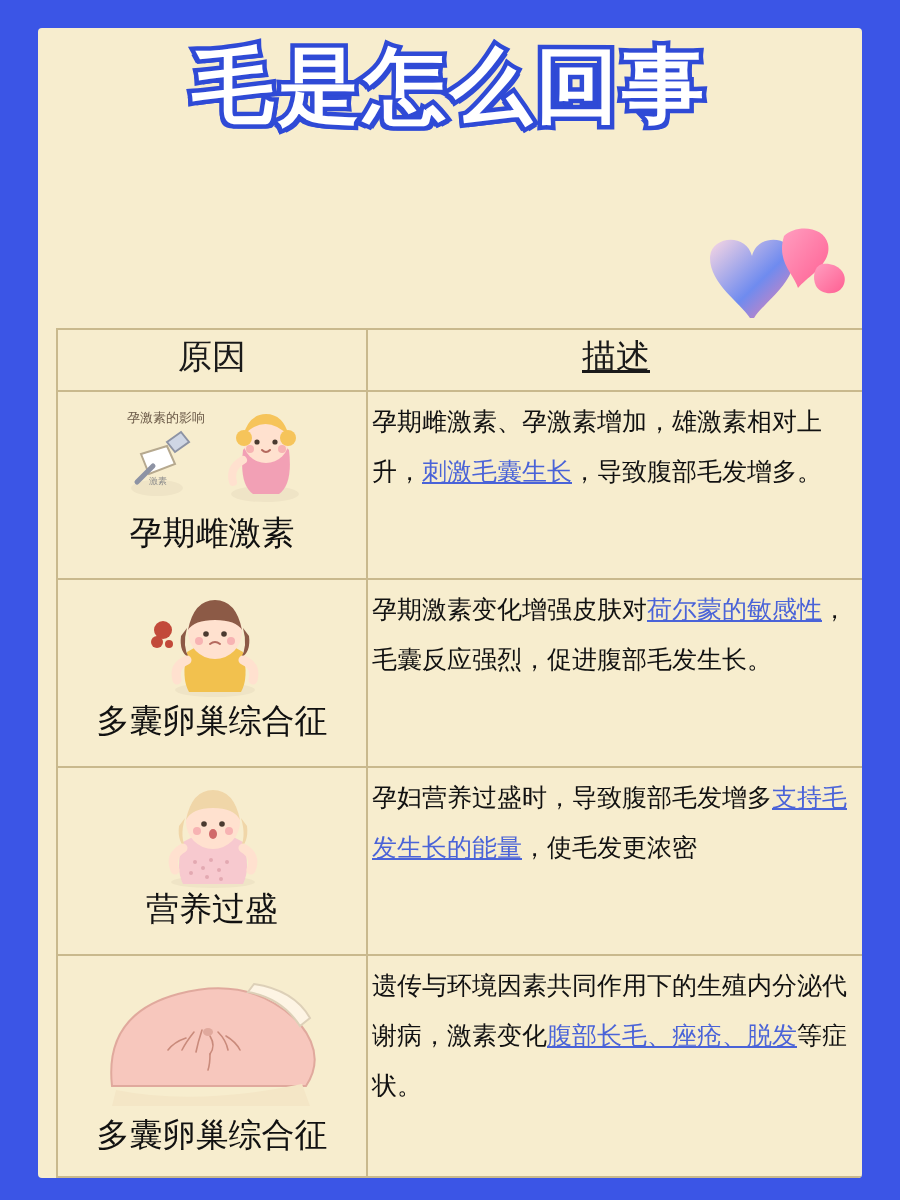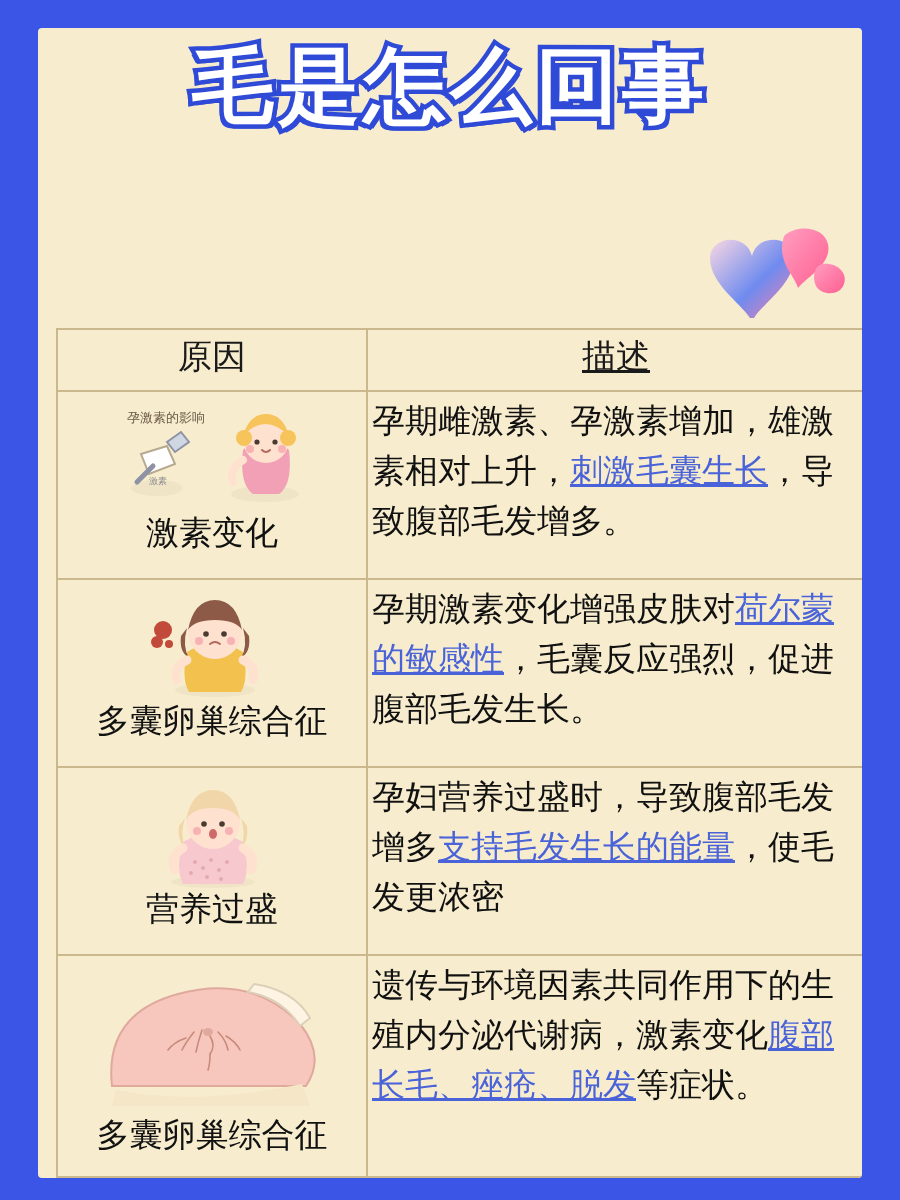--- a/index.html
+++ b/index.html
@@ -96,21 +96,21 @@
   }
   .cause-label {
     font-size: 33px;
     color: #111;
     line-height: 38px;
     padding-bottom: 6px;
   }
 
   .desc-cell {
     padding: 10px 10px 10px 12px;
-    font-size: 33px;
+    font-size: 25px;
     line-height: 50px;
     color: #111;
     letter-spacing: 0px;
   }
   .lnk {
     color: #4a63d8;
     text-decoration: underline;
   }
 
   
@@ -174,21 +174,21 @@
                 <circle cx="191" cy="36" r="8" fill="#f6c45a"></circle>
                 <circle cx="160" cy="40" r="2.6" fill="#4a3a30"></circle>
                 <circle cx="178" cy="40" r="2.6" fill="#4a3a30"></circle>
                 <circle cx="153" cy="47" r="4" fill="#f7b3b3"></circle>
                 <circle cx="185" cy="47" r="4" fill="#f7b3b3"></circle>
                 <path d="M165 48 q4 4 8 0" stroke="#b4695e" stroke-width="2" fill="none" stroke-linecap="round"></path>
                 <path d="M146 58 q-14 8 -10 22" stroke="#ffe1cf" stroke-width="8" fill="none" stroke-linecap="round"></path>
               </g>
             </svg>
           </div>
-          <div class="cause-label">激素变化</div>
+          <div class="cause-label">孕期雌激素</div>
         </td>
         <td class="desc-cell">
           <span>孕期雌激素、孕激素增加，雄激素相对上升，</span><span class="lnk">刺激毛囊生长</span><span>，导致腹部毛发增多。</span>
         </td>
       </tr>
 
       <tr>
         <td class="cause-cell">
           <div class="cause-illus">
             <svg width="190" height="108" viewBox="0 0 190 108">

